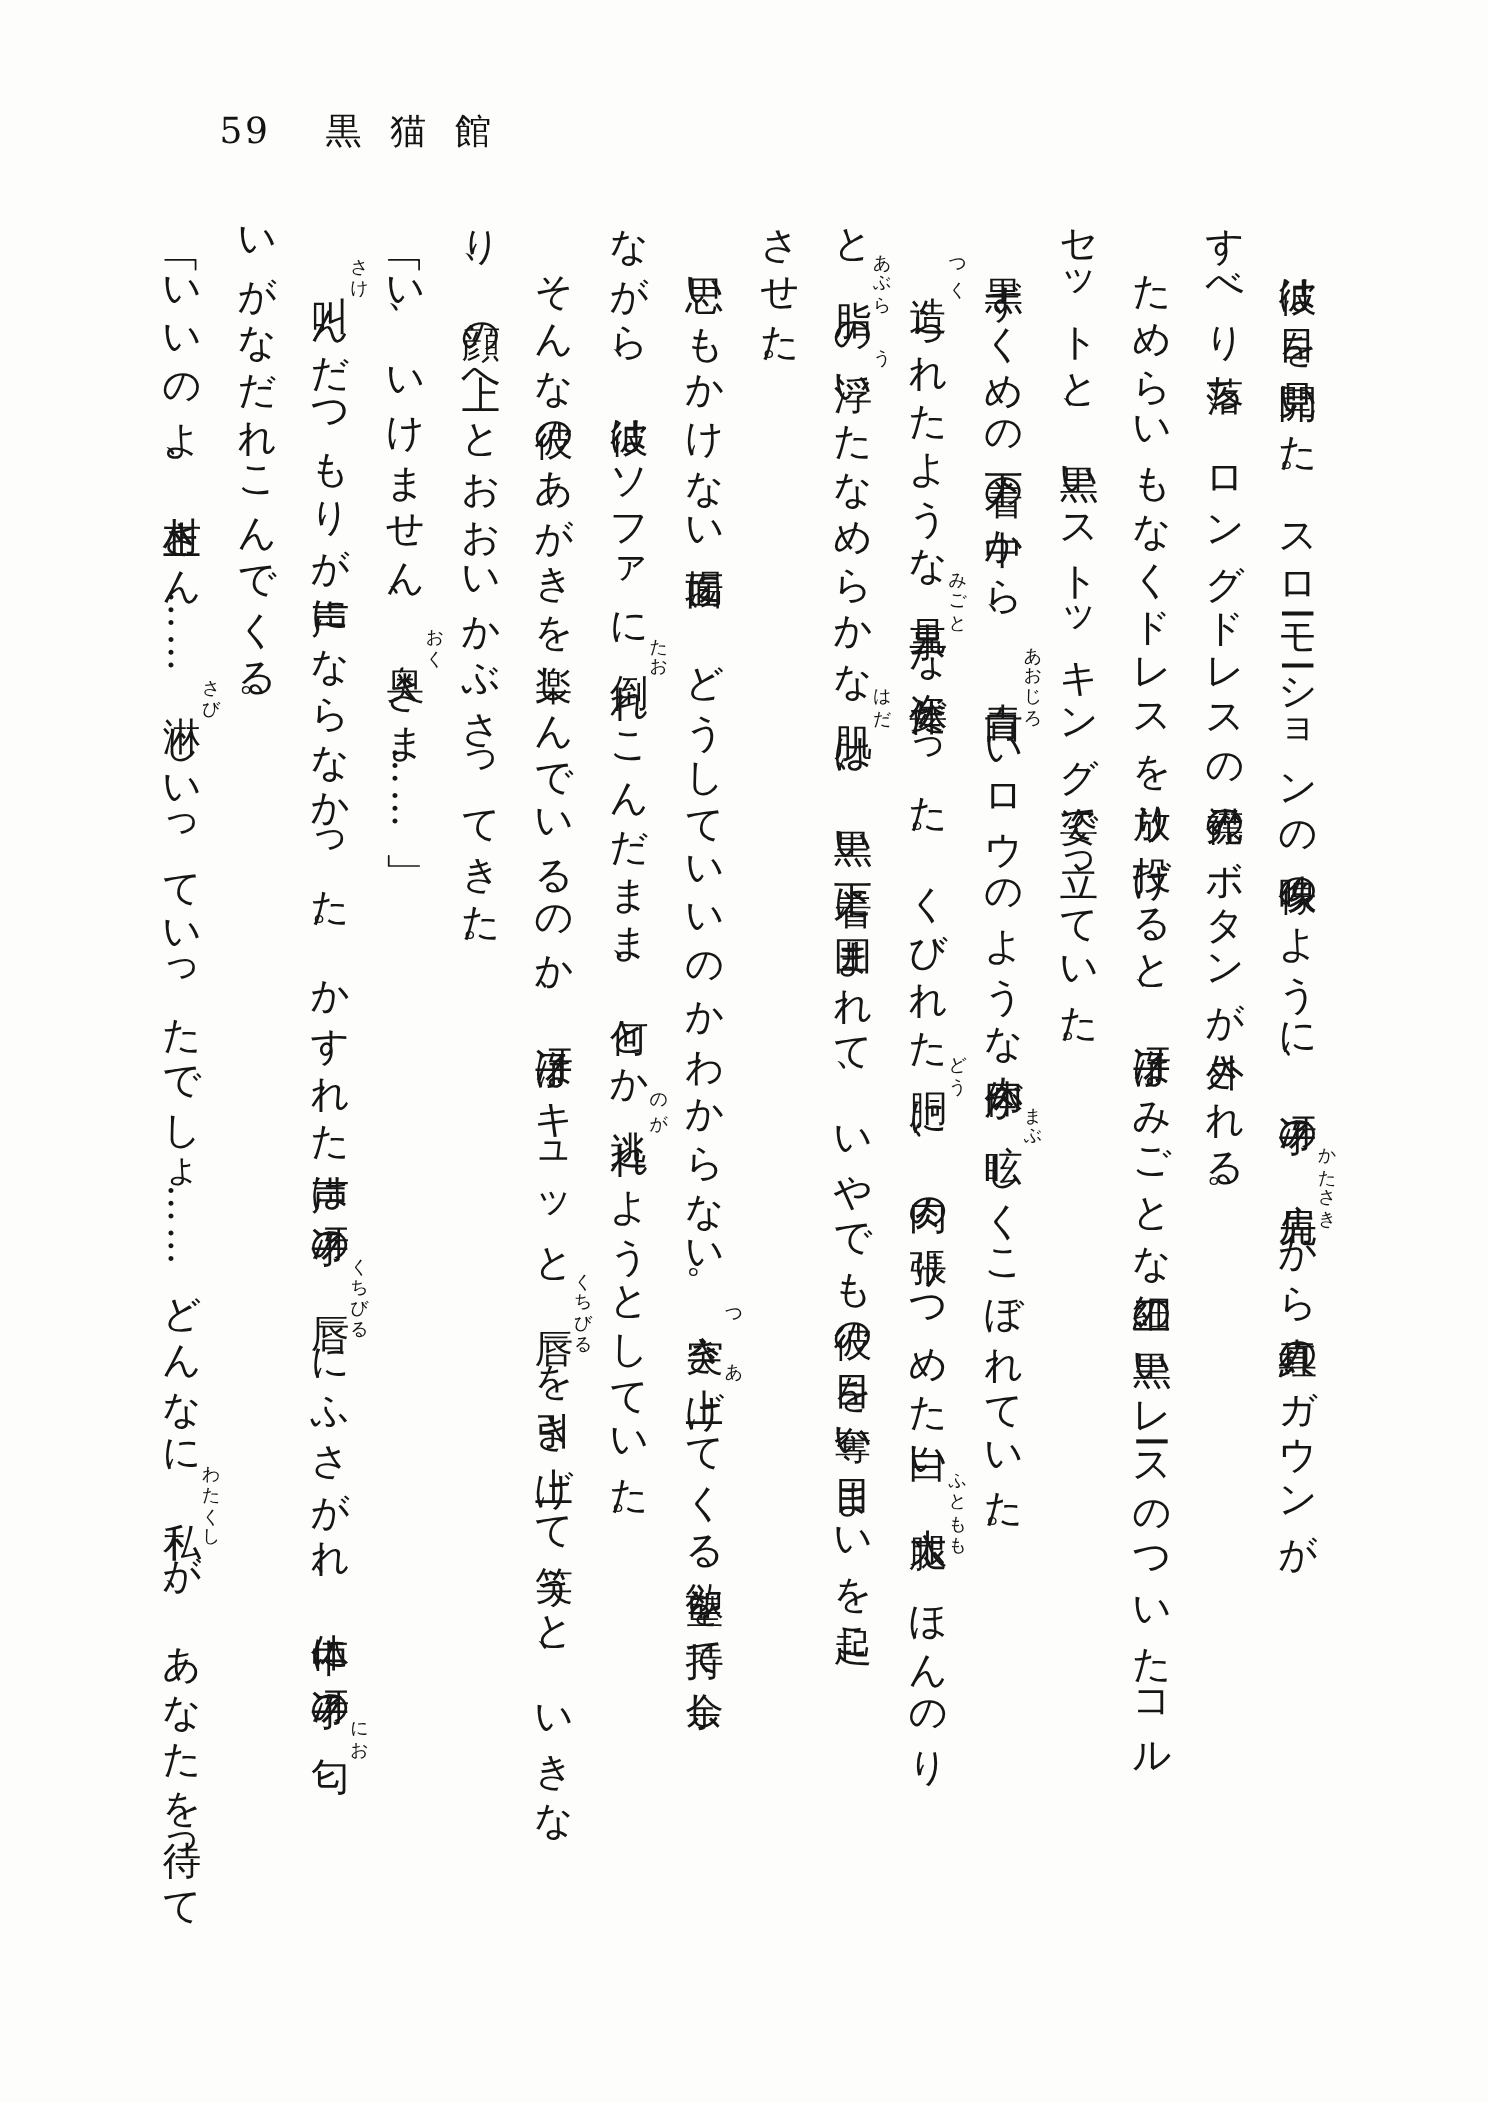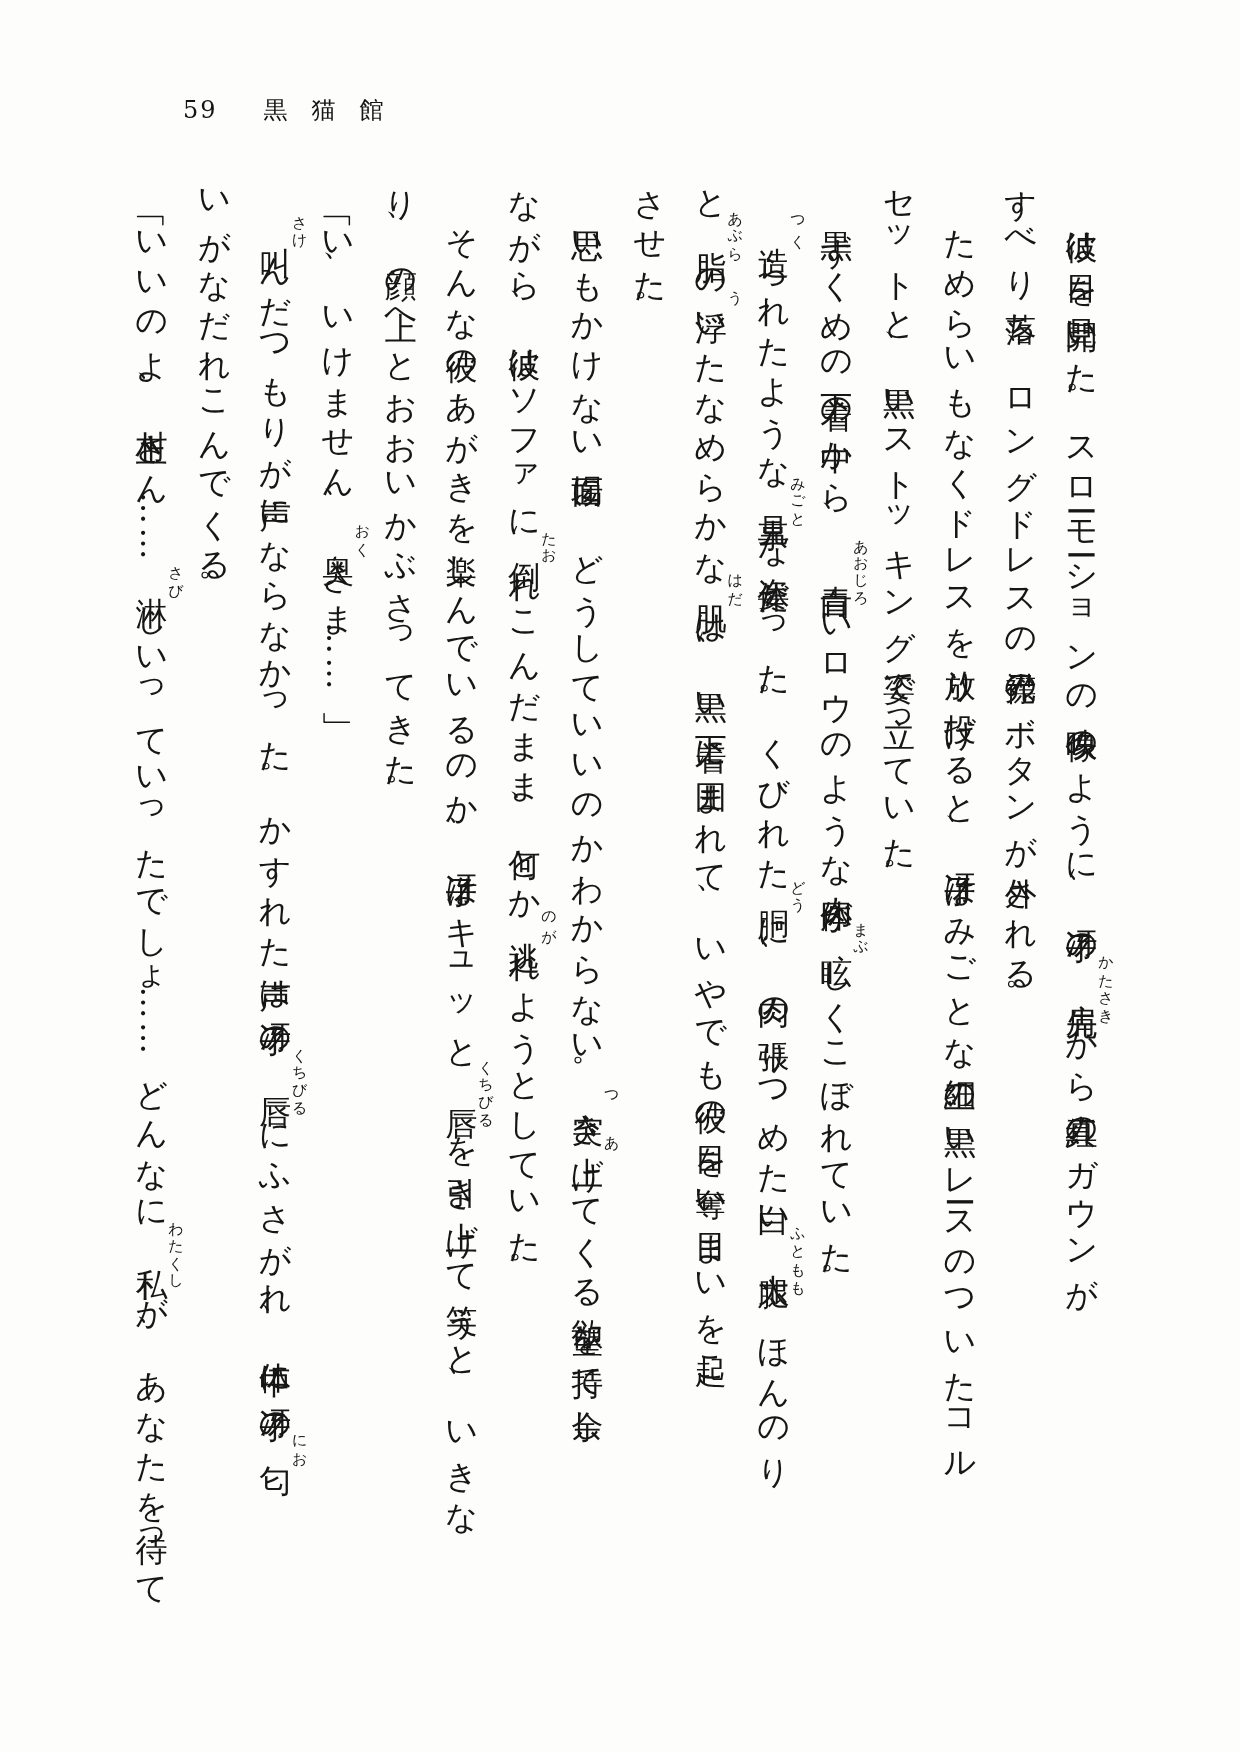--- a/index.html
+++ b/index.html
@@ -14,21 +14,21 @@
     background: #fdfdfb;
     color: #141414;
     font-family: "DejaVu Serif", "Liberation Serif", serif;
     overflow: hidden;
   }
   
   .running-head {
     position: absolute;
     top: 92px;
     left: 183px;
-    font-size: 24px;
+    font-size: 30px;
     line-height: 36px;
     white-space: nowrap;
   }
   .page-number {
     letter-spacing: 2px;
   }
   .book-title {
     margin-left: 46px;
     letter-spacing: 24px;
   }

